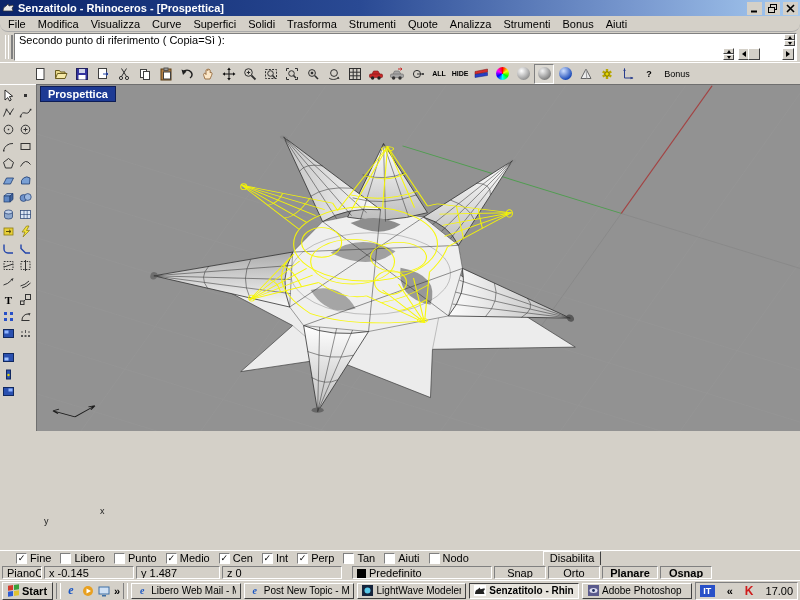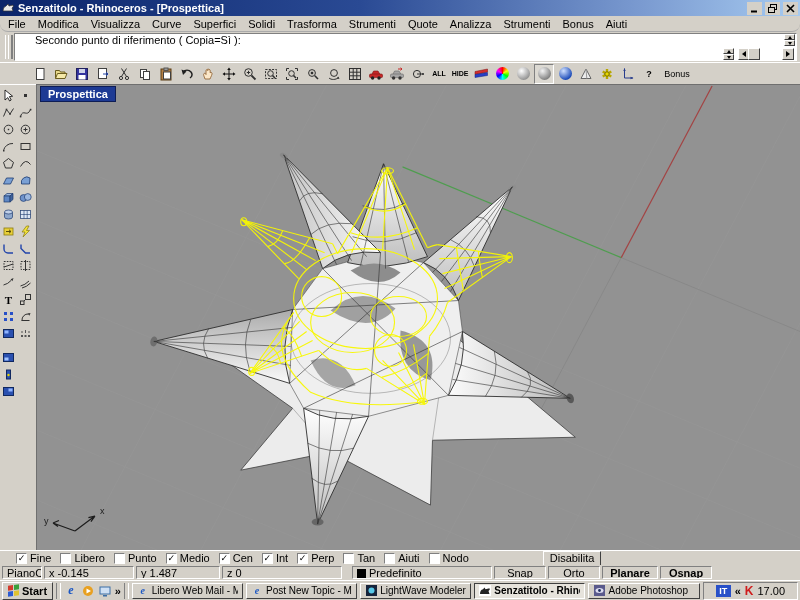--- a/index.html
+++ b/index.html
@@ -19,21 +19,21 @@
   
   #menubar{position:absolute;top:16px;left:0;width:800px;height:16px;background:#D4D0C8;
     display:flex;align-items:center;padding-left:2px;box-sizing:border-box;border-bottom:1px solid #aaa;border-radius:8px;}
   .mi{padding:1px 6px;white-space:nowrap;}
   
   #cmdarea{position:absolute;top:32px;left:0;width:800px;height:30px;box-sizing:border-box;padding:1px 3px 1px 14px;}
   .grip{position:absolute;left:5px;top:3px;bottom:3px;width:6px;
     border-left:1px solid #fff;border-right:1px solid #808080;}
   .grip:after{content:"";position:absolute;left:2px;top:0;bottom:0;width:2px;border-left:1px solid #fff;border-right:1px solid #808080;}
   #cmdbox{position:relative;height:28px;background:#fff;border:1px solid;border-color:#808080 #fff #fff #808080;box-sizing:border-box;}
-  .cmdrow{height:13px;line-height:13px;padding-left:20px;white-space:nowrap;overflow:hidden;}
+  .cmdrow{height:13px;line-height:13px;padding-left:4px;white-space:nowrap;overflow:hidden;}
   .cmdrow.b{font-weight:bold;border-top:1px solid #d8d8d8;}
   .spin{position:absolute;width:11px;height:12px;display:flex;flex-direction:column;gap:0;}
   .spin .sb{flex:1;background:#D4D0C8;border:1px solid;border-color:#fff #404040 #404040 #fff;display:flex;align-items:center;justify-content:center;}
   .tri-u{width:0;height:0;border-left:2.5px solid transparent;border-right:2.5px solid transparent;border-bottom:3px solid #000;}
   .tri-d{width:0;height:0;border-left:2.5px solid transparent;border-right:2.5px solid transparent;border-top:3px solid #000;}
   .tri-l{width:0;height:0;border-top:3px solid transparent;border-bottom:3px solid transparent;border-right:4px solid #000;}
   .tri-r{width:0;height:0;border-top:3px solid transparent;border-bottom:3px solid transparent;border-left:4px solid #000;}
   .hbtn{width:12px;height:12px;background:#D4D0C8;border:1px solid;border-color:#fff #404040 #404040 #fff;display:flex;align-items:center;justify-content:center;box-sizing:border-box;}
   
   #toolbar{position:absolute;top:62px;left:0;width:800px;height:22px;background:#D4D0C8;
@@ -48,21 +48,21 @@
   .sph-c{background:radial-gradient(circle at 35% 30%,#cfe0ff,#1545b5 75%);}
   .cwheel{width:13px;height:13px;border-radius:50%;background:conic-gradient(#f00,#ff0,#0f0,#0ff,#00f,#f0f,#f00);}
   
   #main{position:absolute;top:84px;left:0;width:800px;height:466px;}
   #leftrail{position:absolute;left:0;top:0;width:36px;height:466px;background:#D4D0C8;border-top:1px solid #fff;box-sizing:border-box;padding-top:2px;}
   .lrow{display:flex;}
   .li{width:17px;height:17px;display:flex;align-items:center;justify-content:center;}
   .li svg{display:block}
   .lsep{height:7px;}
   .lglyph{font-size:11px;font-weight:bold;font-family:"Liberation Serif","DejaVu Serif",serif;}
-  #viewport{position:absolute;left:36px;top:0;width:764px;height:466px;background:#929292;border-top:1px solid #6f6f6f;border-left:1px solid #6f6f6f;box-sizing:border-box;}
+  #viewport{position:absolute;left:36px;top:0;width:764px;height:347px;background:#929292;border-top:1px solid #6f6f6f;border-left:1px solid #6f6f6f;box-sizing:border-box;}
   #vplabel{position:absolute;left:3px;top:1px;height:14px;line-height:14px;padding:0 7px;
     background:#1d3a94;color:#fff;font-weight:bold;font-size:11px;z-index:5;border:1px solid #0e1d55;}
   #vpsvg{position:absolute;left:0;top:0;width:100%;height:100%;pointer-events:none;}
   .axlabel{position:absolute;color:#1c1c1c;font-size:9px;z-index:4;}
   
   #osnapbar{position:absolute;top:550px;left:0;width:800px;height:15px;background:#D4D0C8;border-top:1px solid #fff;
     display:flex;align-items:center;padding-left:16px;box-sizing:border-box;gap:9px;}
   .osi{display:flex;align-items:center;gap:3px;white-space:nowrap;}
   .cb{width:11px;height:11px;background:#fff;border:1px solid;border-color:#808080 #fff #fff #808080;box-sizing:border-box;
       font-size:9px;line-height:9px;text-align:center;overflow:hidden;}
@@ -84,21 +84,21 @@
   .flag i{display:block;}
   .tsep{width:3px;height:16px;border-left:1px solid #808080;border-right:1px solid #fff;}
   .qicon{width:14px;height:14px;display:flex;align-items:center;justify-content:center;}
   .chev{font-weight:bold;}
   .task{display:flex;align-items:center;gap:3px;height:16px;width:112px;padding:0 4px;box-sizing:border-box;
     background:#D4D0C8;border:1px solid;border-color:#fff #404040 #404040 #fff;overflow:hidden;}
   .task.active{border-color:#404040 #fff #fff #404040;background:#e6e3dc;font-weight:bold;}
   .task .tlabel{white-space:nowrap;overflow:hidden;font-size:10px;}
   .ticon{width:12px;height:12px;flex:0 0 auto;display:flex;align-items:center;justify-content:center;font-size:10px;}
   .ie-e{color:#1a56c4;font-weight:bold;font-style:italic;font-family:"Liberation Serif",serif;}
-  #tray{display:flex;align-items:center;gap:4px;height:16px;padding:0 12px;margin-left:auto;
+  #tray{display:flex;align-items:center;gap:12px;height:16px;padding:0 4px;margin-left:auto;
     border:1px solid;border-color:#808080 #fff #fff #808080;}
   .lang{width:15px;height:12px;background:#2850c8;color:#fff;font-size:9px;font-weight:bold;
     display:flex;align-items:center;justify-content:center;}
   .kicon{color:#cf1c1c;font-weight:bold;font-size:12px;line-height:12px;}
 </style>
 </head>
 <body>
 
 <div id="titlebar">
   <span>

